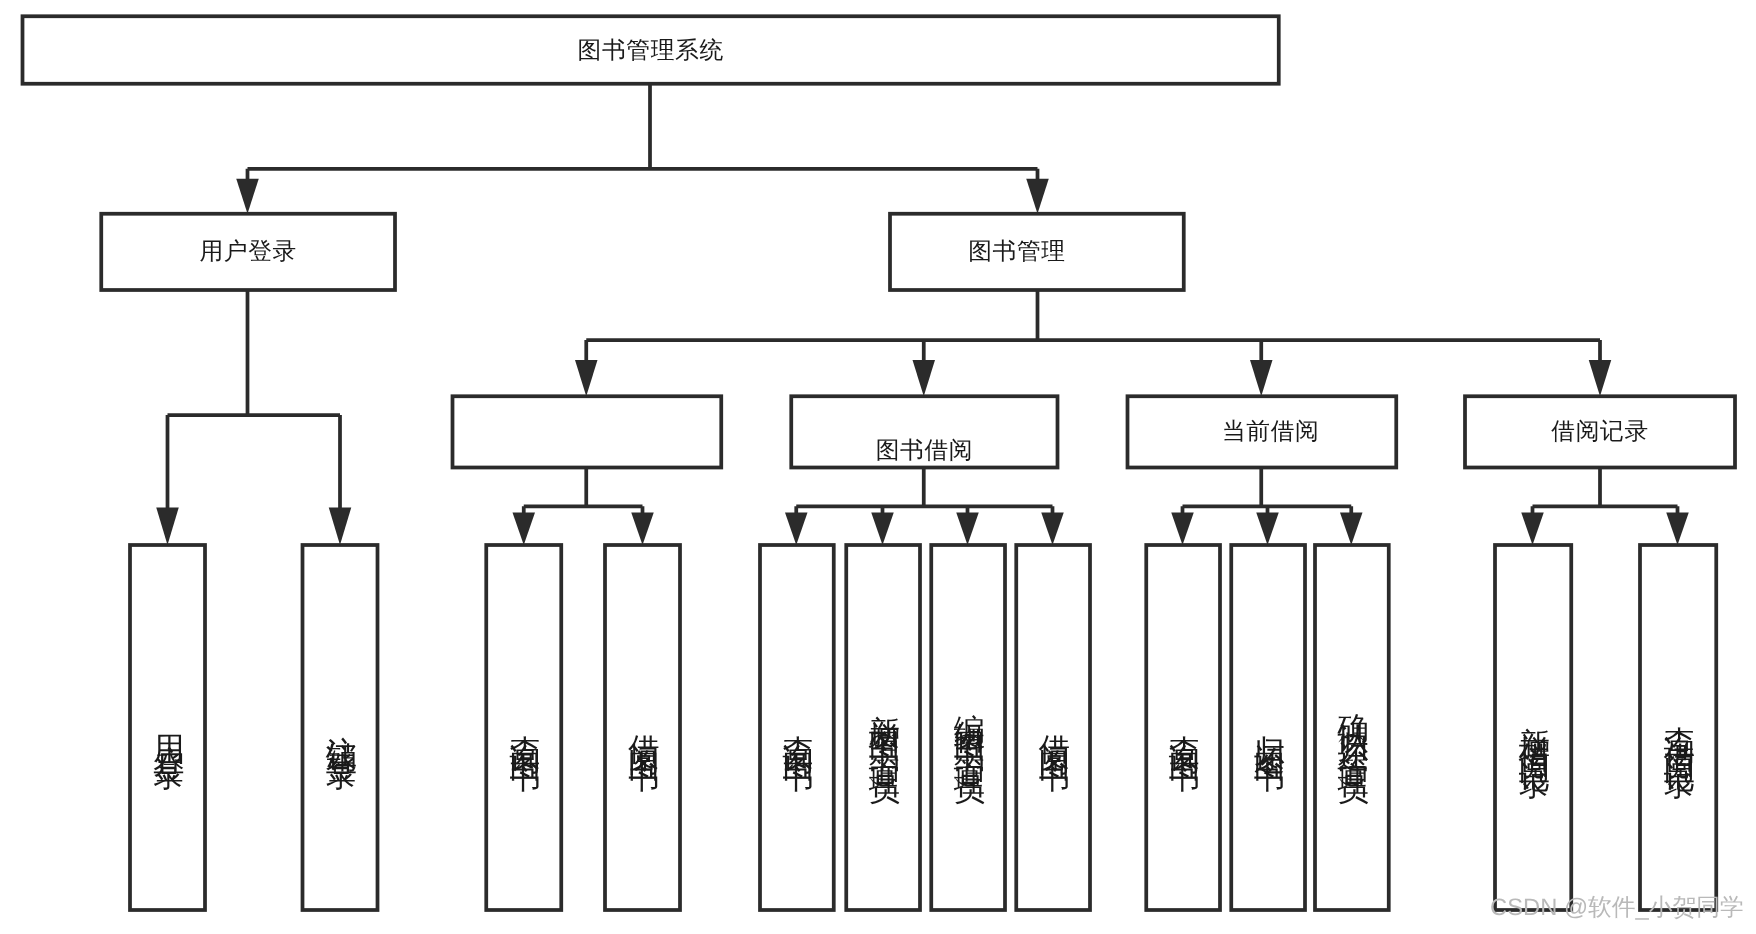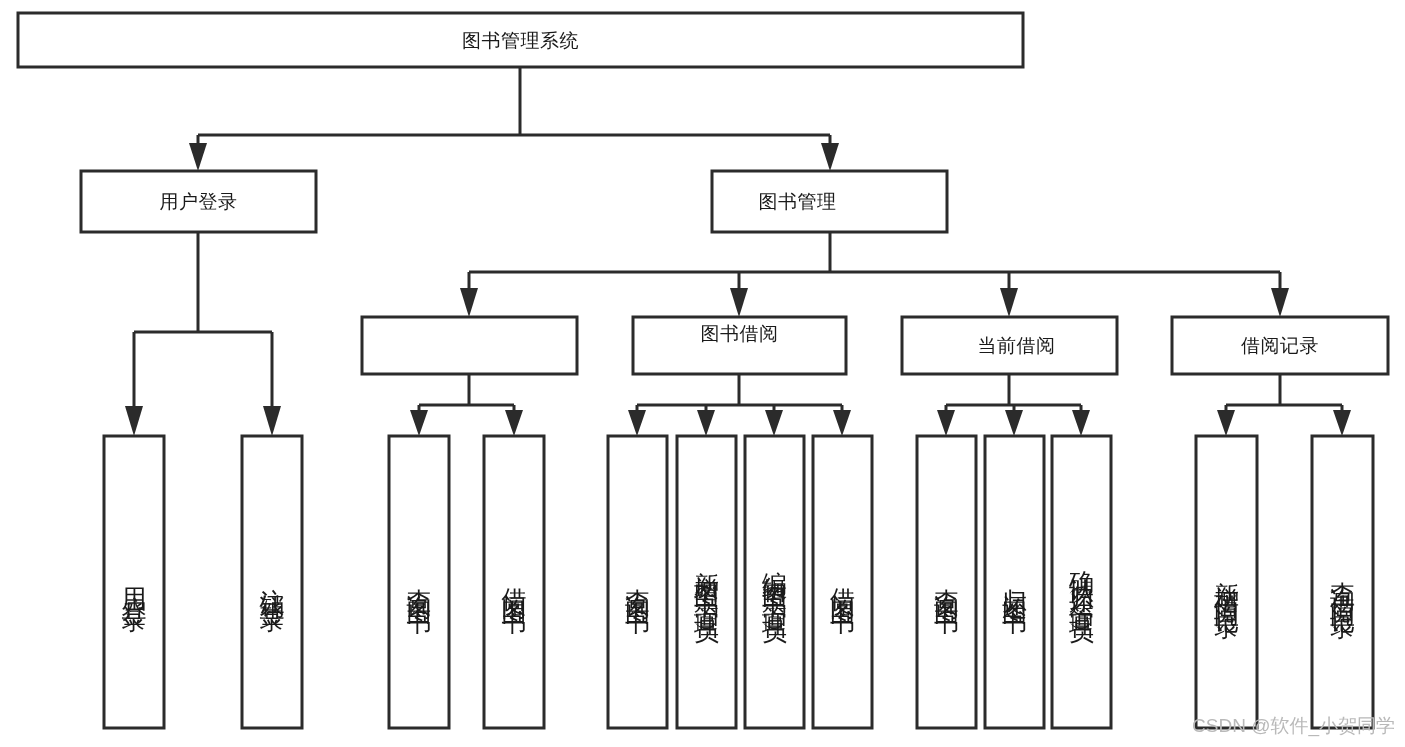--- a/index.html
+++ b/index.html
@@ -175,24 +175,24 @@
       <polygon class="arrow-head" points="1226,436 1217,410 1235,410"></polygon>
       <polygon class="arrow-head" points="1342,436 1333,410 1351,410"></polygon>
     </g>
 
   </svg>
 
   <div class="node-label horizontal" style="left:18px; top:13px; width:1005px; height:54px;">图书管理系统</div>
 
   <div class="node-label horizontal" style="left:81px; top:171px; width:235px; height:61px;">用户登录</div>
 
-  <div class="node-label horizontal" style="left:680px; top:171px; width:235px; height:61px;text-align:right;">图书管理</div>
-
-
-  <div class="node-label horizontal" style="left:633px; top:305px; width:213px; height:57px;">图书借阅</div>
+  <div class="node-label horizontal" style="left:696px; top:171px; width:235px; height:61px;text-align:right;">图书管理</div>
+
+
+  <div class="node-label horizontal" style="left:633px; top:332px; width:213px; height:57px;">图书借阅</div>
 
   <div class="node-label horizontal" style="left:902px; top:317px; width:229px; height:57px;">当前借阅</div>
 
   <div class="node-label horizontal" style="left:1172px; top:317px; width:216px; height:57px;border-radius:25px;">借阅记录</div>
 
   <div class="node-label vertical" style="left:104px; top:436px; width:60px; height:292px;">用户登录</div>
 
   <div class="node-label vertical" style="left:242px; top:436px; width:60px; height:292px;">注销登录</div>
 
   <div class="node-label vertical" style="left:389px; top:436px; width:60px; height:292px;">查询图书</div>

